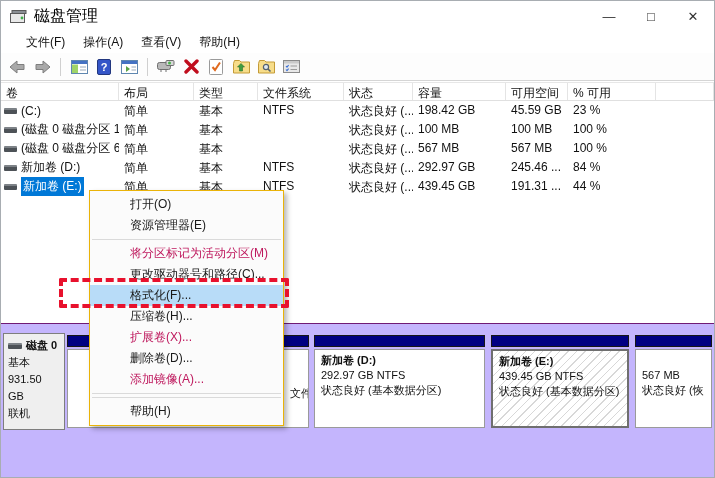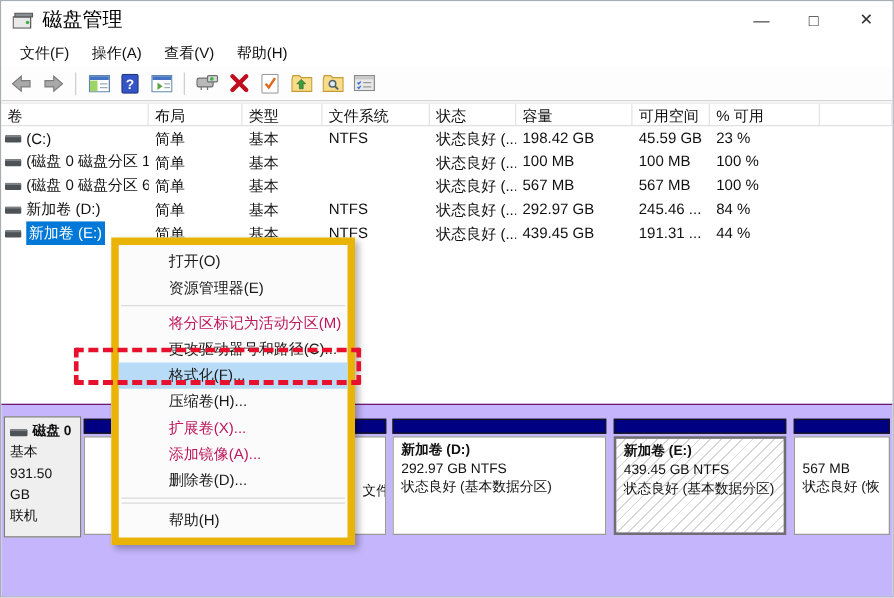--- a/index.html
+++ b/index.html
@@ -9,21 +9,21 @@
 
   
   .titlebar { height:30px; display:flex; align-items:center; padding-left:9px; background:#fff; }
   .title-ico { width:17px; height:13px; margin-right:7px; position:relative; }
   .title-txt { font-size:16px; color:#000; }
   .winctrl { position:absolute; top:0; right:0; height:30px; display:flex; }
   .wbtn { width:42px; height:30px; display:flex; align-items:center; justify-content:center;
           color:#333; font-size:13px; }
 
   
-  .menubar { height:22px; display:flex; padding-left:6px; background:#fff; }
+  .menubar { height:22px; display:flex; padding-left:16px; background:#fff; }
   .mb-item { padding:3px 9px; color:#111; }
 
   
   .toolbar { height:28px; display:flex; align-items:center; padding-left:7px; gap:7px;
              background:#fdfdfd; border-bottom:1px solid #d5d5d5; }
   .tsep { width:1px; height:18px; background:#d0d0d0; margin:0 2px; }
   .tico { width:18px; height:18px; display:flex; align-items:center; justify-content:center; }
 
   
   .listpane { position:absolute; top:81px; left:0; width:713px; height:241px; background:#fff; }
@@ -49,21 +49,21 @@
   .pstrip { height:12px; background:#000082; border:1px solid #161616; margin-bottom:2px; }
   .pbody { height:79px; background:#fff; border:1px solid #9a9a9a; padding:3px 6px;
            font-size:11px; line-height:15px; overflow:hidden; position:relative; white-space:nowrap; }
   .pbody.hatch { border:2px solid #6f6f6f;
        background:repeating-linear-gradient(135deg,#ffffff 0 5px,#d8d8d8 5px 6px); }
   .pname { font-weight:bold; }
   .cfrag { position:absolute; left:222px; top:36px; }
 
   
   .cmenu { position:absolute; left:88px; top:189px; width:195px; background:#fbfbfb;
-           border:6px solid #eab308; box-shadow:3px 3px 5px rgba(0,0,0,.28);
+           border:1px solid #eab308; box-shadow:3px 3px 5px rgba(0,0,0,.28);
            padding:3px 0; z-index:10; }
   .mi { height:21px; line-height:21px; padding-left:40px; white-space:nowrap; color:#1a1a1a; }
   .mi.dis { color:#be185d; }
   .mi.hl { background:#b8dcf8; }
   .msep { height:1px; background:#dadada; margin:3px 2px; }
 
   
   .redbox { position:absolute; left:58px; top:277px; width:230px; height:30px;
             border:4px dashed #e8112d; border-radius:2px; z-index:20; }
 
@@ -314,22 +314,22 @@
 
   <div class="cmenu">
     <div class="mi">打开(O)</div>
     <div class="mi">资源管理器(E)</div>
     <div class="msep"></div>
     <div class="mi dis">将分区标记为活动分区(M)</div>
     <div class="mi">更改驱动器号和路径(C)...</div>
     <div class="mi hl">格式化(F)...</div>
     <div class="mi">压缩卷(H)...</div>
     <div class="mi dis">扩展卷(X)...</div>
+    <div class="mi">删除卷(D)...</div>
     <div class="mi dis">添加镜像(A)...</div>
-    <div class="mi">删除卷(D)...</div>
     <div class="msep"></div>
     <div class="msep"></div>
     <div class="mi">帮助(H)</div>
   </div>
 
   <div class="redbox"></div>
 
 </div>
 
 </body></html>

